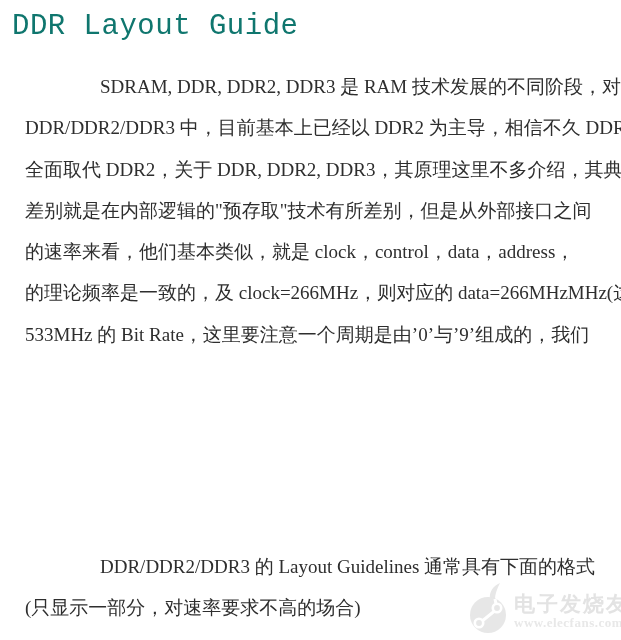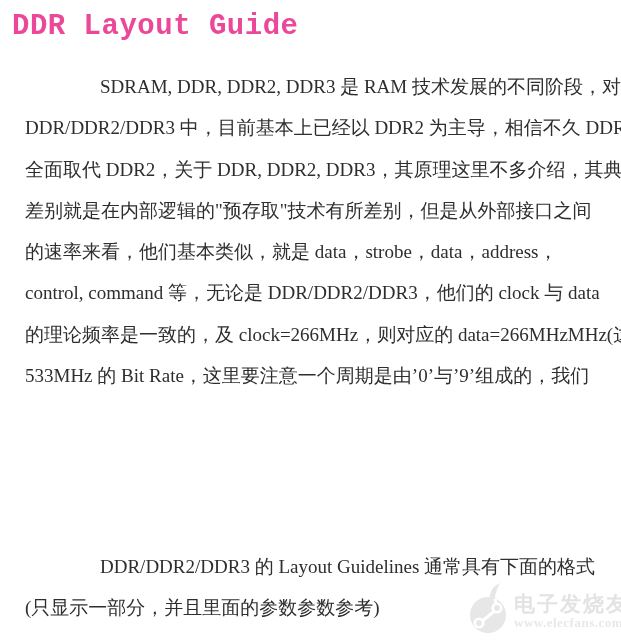--- a/index.html
+++ b/index.html
@@ -11,24 +11,24 @@
     overflow: hidden;
     font-family: "Liberation Serif", "DejaVu Serif", serif;
     color: #2e2e2e;
   }
   .doc-title {
     position: absolute;
     left: 12px;
     top: 10px;
     margin: 0;
     font-family: "Liberation Mono", "DejaVu Sans Mono", monospace;
-    font-weight: 700;
+    font-weight: 400;
     font-size: 29px;
     letter-spacing: 0.5px;
-    color: #ec4899;
+    color: #0f766e;
     white-space: nowrap;
   }
   .para {
     position: absolute;
     left: 25px;
     width: 578px;
   }
   .para-1 { top: 66px; }
   .para-2 { top: 546px; }
   .line {
@@ -71,29 +71,28 @@
 
 <div class="page">
 
   <h1 class="doc-title">DDR Layout Guide</h1>
 
   <div class="para para-1">
     <div class="line first-line">SDRAM, DDR, DDR2, DDR3 是 RAM 技术发展的不同阶段，对于</div>
     <div class="line">DDR/DDR2/DDR3 中，目前基本上已经以 DDR2 为主导，相信不久 DDR3 将</div>
     <div class="line">全面取代 DDR2，关于 DDR, DDR2, DDR3，其原理这里不多介绍，其典型</div>
     <div class="line">差别就是在内部逻辑的"预存取"技术有所差别，但是从外部接口之间</div>
-    <div class="line">的速率来看，他们基本类似，就是 data，strobe，data，address，</div>
-    <div class="line">control, command 等，无论是 DDR/DDR2/DDR3，他们的 clock 与 data</div>
+    <div class="line">的速率来看，他们基本类似，就是 clock，control，data，address，</div>
     <div class="line">的理论频率是一致的，及 clock=266MHz，则对应的 data=266MHzMHz(这</div>
     <div class="line">533MHz 的 Bit Rate，这里要注意一个周期是由’0’与’9’组成的，我们</div>
   </div>
 
   <div class="para para-2">
     <div class="line first-line">DDR/DDR2/DDR3 的 Layout Guidelines 通常具有下面的格式</div>
-    <div class="line">(只显示一部分，并且里面的参数参数参考)</div>
+    <div class="line">(只显示一部分，对速率要求不高的场合)</div>
   </div>
 
   <div class="watermark">
     <span class="wm-logo">
       <svg width="40" height="52" viewBox="0 0 40 52" xmlns="http://www.w3.org/2000/svg">
 
         <path d="M21,16 C20,9 24,3 31,0 C28,6 26,11 26,16 Z" fill="#e7e7e7"></path>
 
         <circle cx="19" cy="32" r="18" fill="#e7e7e7"></circle>
 

